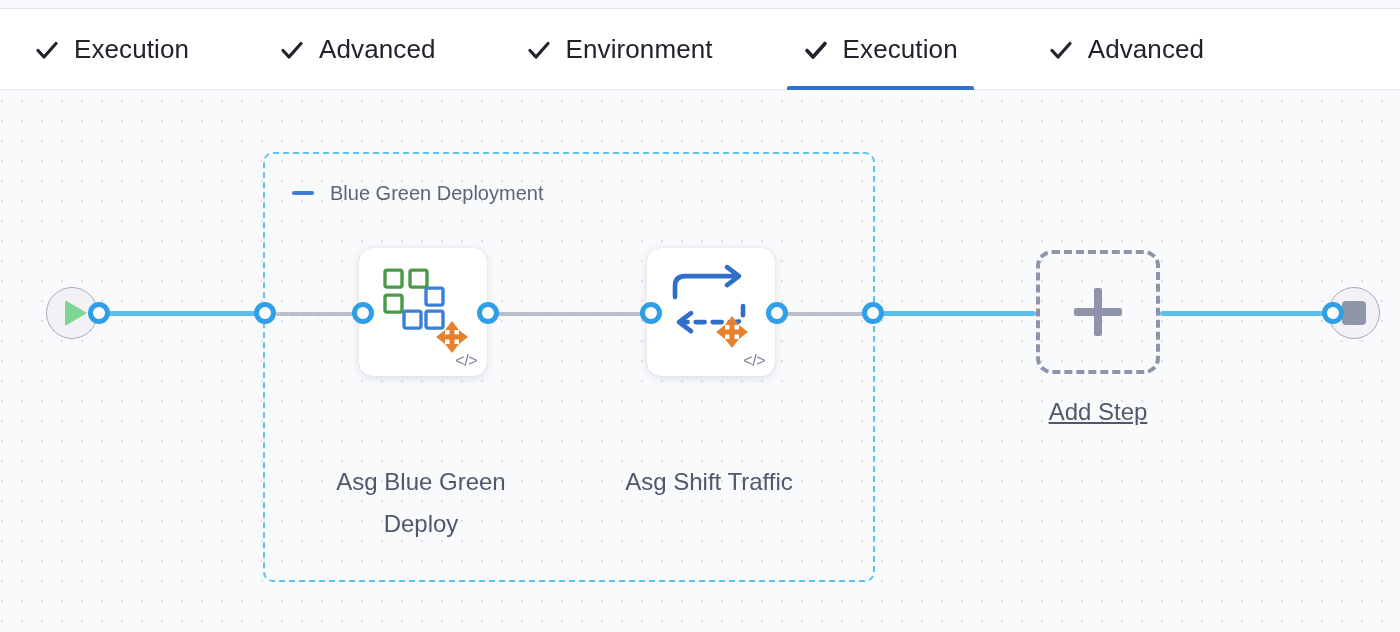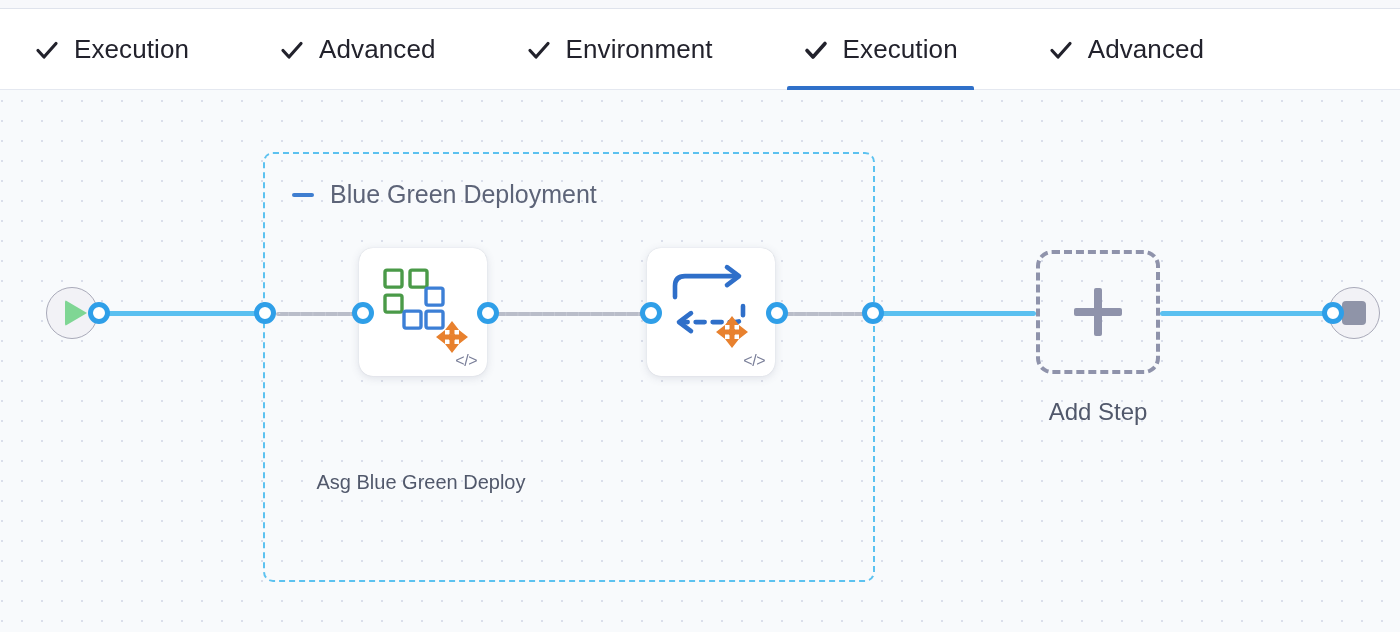--- a/index.html
+++ b/index.html
@@ -125,21 +125,21 @@
     flex: 0 0 auto;
   }
   .group-collapse i {
     display: block;
     width: 22px;
     height: 4px;
     background: #3f7ed0;
     border-radius: 2px;
   }
   .group-title {
-    font-size: 25px;
+    font-size: 20px;
     color: #5d6478;
     white-space: nowrap;
   }
 
   
   .edge {
     position: absolute;
     height: 5px;
     border-radius: 3px;
   }
@@ -215,21 +215,21 @@
   .node .glyph {
     position: absolute;
     left: 50%;
     top: 50%;
     transform: translate(-50%, -52%);
   }
   .node-label {
     position: absolute;
     width: 230px;
     text-align: center;
-    font-size: 20px;
+    font-size: 24px;
     line-height: 42px;
     color: #51586b;
     z-index: 5;
   }
 
   
   .add-step {
     position: absolute;
     width: 124px;
     height: 124px;
@@ -256,20 +256,21 @@
   }
   .plus::before { left: 0; top: 20px; width: 48px; height: 8px; }
   .plus::after  { top: 0; left: 20px; height: 48px; width: 8px; }
   .add-step-label {
     position: absolute;
     width: 230px;
     text-align: center;
     font-size: 24px;
     color: #51586b;
     z-index: 5;
+    text-decoration: underline;
   }
 </style>
 </head>
 <body>
 
 <div class="app">
 
   <div class="top-strip"></div>
 
   <div class="tabbar">
@@ -395,20 +396,21 @@
             <path d="M0 16 L9 23 L9 18.5 L13.5 18.5 L13.5 13.5 L9 13.5 L9 9 Z"></path>
             <path d="M32 16 L23 23 L23 18.5 L18.5 18.5 L18.5 13.5 L23 13.5 L23 9 Z"></path>
             <rect x="13" y="13" width="6" height="6"></rect>
           </g>
         </svg>
       </span>
       <span class="code-badge">&lt;/&gt;</span>
     </div>
     <div class="port" style="left:640px; top:212px;"></div>
     <div class="port" style="left:766px; top:212px;"></div>
+    <div class="node-label" style="left:594px; top:371px;">Asg Shift Traffic</div>
 
     <div class="add-step" style="left:1036px; top:160px;">
       <span class="plus"></span>
     </div>
     <div class="add-step-label" style="left:983px; top:308px;">Add Step</div>
 
     <div class="port" style="left:1322px; top:212px;"></div>
     <div class="terminal" style="left:1328px; top:197px;">
       <span class="stop-sq"></span>
     </div>

